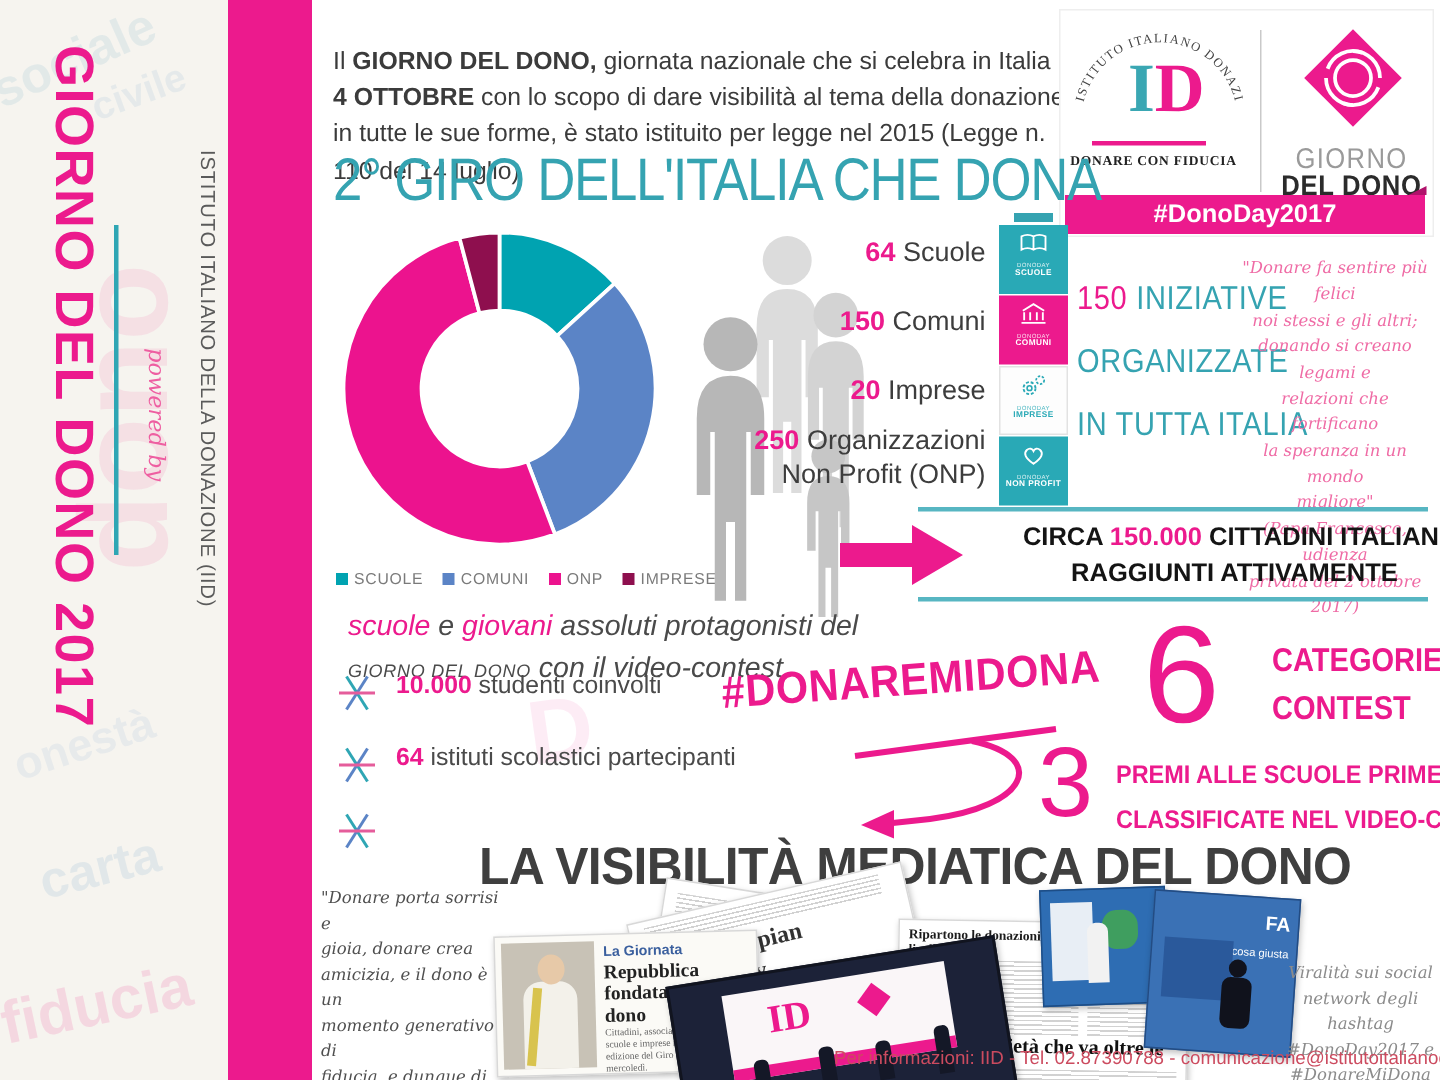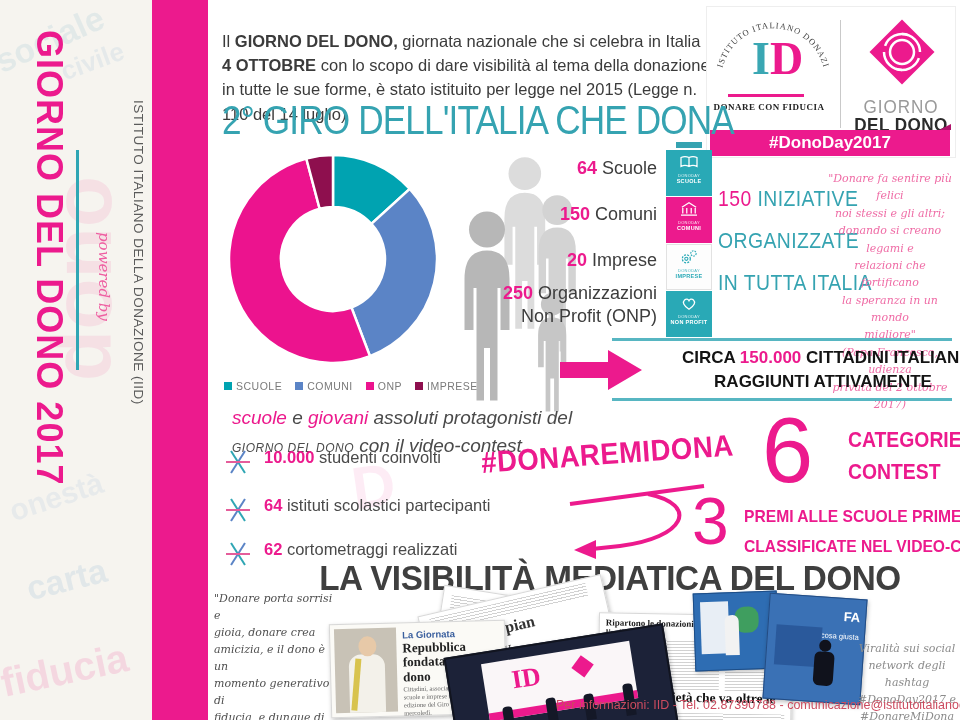--- a/index.html
+++ b/index.html
@@ -339,21 +339,20 @@
     <span><b>64</b><span> istituti scolastici partecipanti</span></span>
   </div>
   <div id="bullet-2" class="bullet">
     <svg width="28" height="28" viewBox="0 0 28 28">
         <g stroke-width="2" fill="none">
           <line x1="7" y1="3" x2="21" y2="25" stroke="#2fa6b4"></line>
           <line x1="21" y1="3" x2="7" y2="25" stroke="#5b84c6"></line>
           <line x1="2" y1="14" x2="26" y2="14" stroke="#e55d9b"></line>
         </g>
       </svg>
-    <span><b>62</b><span> cortometraggi realizzati</span></span>
   </div>
 
   <div id="donaremidona" class="abs">#DONAREMIDONA</div>
   <svg id="hash-arrow" class="abs" width="170" height="90">
     <g stroke="#ec1a8d" stroke-width="4" fill="none">
       <line x1="18" y1="32" x2="152" y2="14"></line>
       <path d="M96,22 C148,33 133,66 68,74 L40,77"></path>
     </g>
     <polygon points="44,68 22,78 44,87" fill="#ec1a8d"></polygon>
   </svg>

